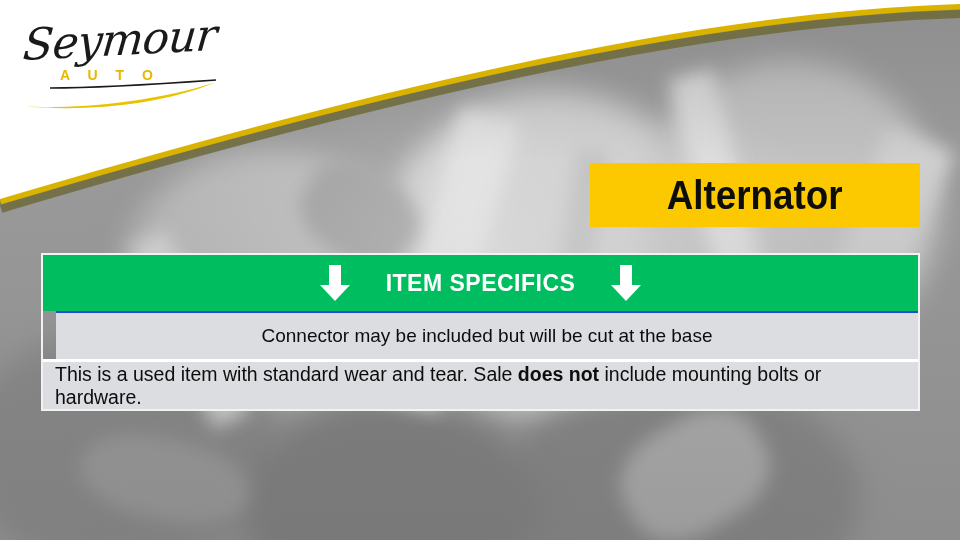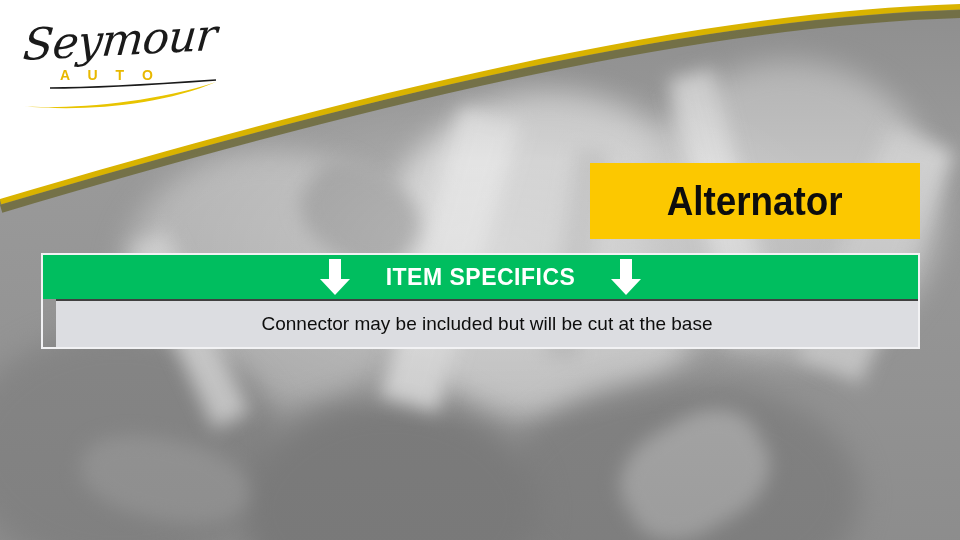--- a/index.html
+++ b/index.html
@@ -77,21 +77,21 @@
   .logo-swoosh {
     position: absolute;
     left: 6px; top: 66px;
     width: 200px; height: 34px;
   }
 
   
   .title-banner {
     position: absolute;
     left: 590px; top: 163px;
-    width: 330px; height: 76px;
+    width: 330px; height: 64px;
     background: #FCC800;
     display: flex;
     align-items: center;
     justify-content: center;
   }
   .title-text {
     font-family: "Liberation Sans", sans-serif;
     font-weight: bold;
     font-size: 40px;
     color: #0d0d0d;
@@ -102,21 +102,21 @@
 
   
   .specs-panel {
     position: absolute;
     left: 41px; top: 253px;
     width: 879px;
     border: 2px solid #f2f2f4;
     box-sizing: border-box;
   }
   .specs-header {
-    height: 44px;
+    height: 56px;
     background: #00BE5F;
     display: flex;
     align-items: center;
     justify-content: center;
     gap: 34px;
     box-sizing: border-box;
   }
   .specs-header-label {
     font-family: "Liberation Sans", sans-serif;
     font-weight: bold;
@@ -135,21 +135,21 @@
     box-sizing: border-box;
     display: flex;
     align-items: center;
     color: #0d0d0d;
     font-family: "Liberation Sans", sans-serif;
   }
   .spec-row-1 {
     height: 48px;
     justify-content: center;
     font-size: 19px;
-    border-top: 2px solid #404040;
+    border-top: 2px solid #1d4ed8;
     margin-left: 13px;
   }
   .spec-row-2 {
     height: 50px;
     justify-content: flex-start;
     padding-left: 12px;
     padding-right: 12px;
     font-size: 19.5px;
     border-top: 3px solid #ffffff;
   }
@@ -208,16 +208,19 @@
       <div class="specs-header-label">ITEM SPECIFICS</div>
       <svg class="arrow-down" viewBox="0 0 34 40">
         <polygon points="11,2 23,2 23,22 32,22 17,38 2,22 11,22" fill="#ffffff"></polygon>
       </svg>
     </div>
 
     <div class="spec-row spec-row-1">
       <span><span>Connector may be included but will be cut at the base</span></span>
     </div>
 
+    <div class="spec-row spec-row-2">
+      <span><span>This is a used item with standard wear and tear. Sale </span><span class="emph">does not</span><span> include mounting bolts or hardware.</span></span>
+    </div>
 
   </div>
 
 </div>
 
 </body></html>

